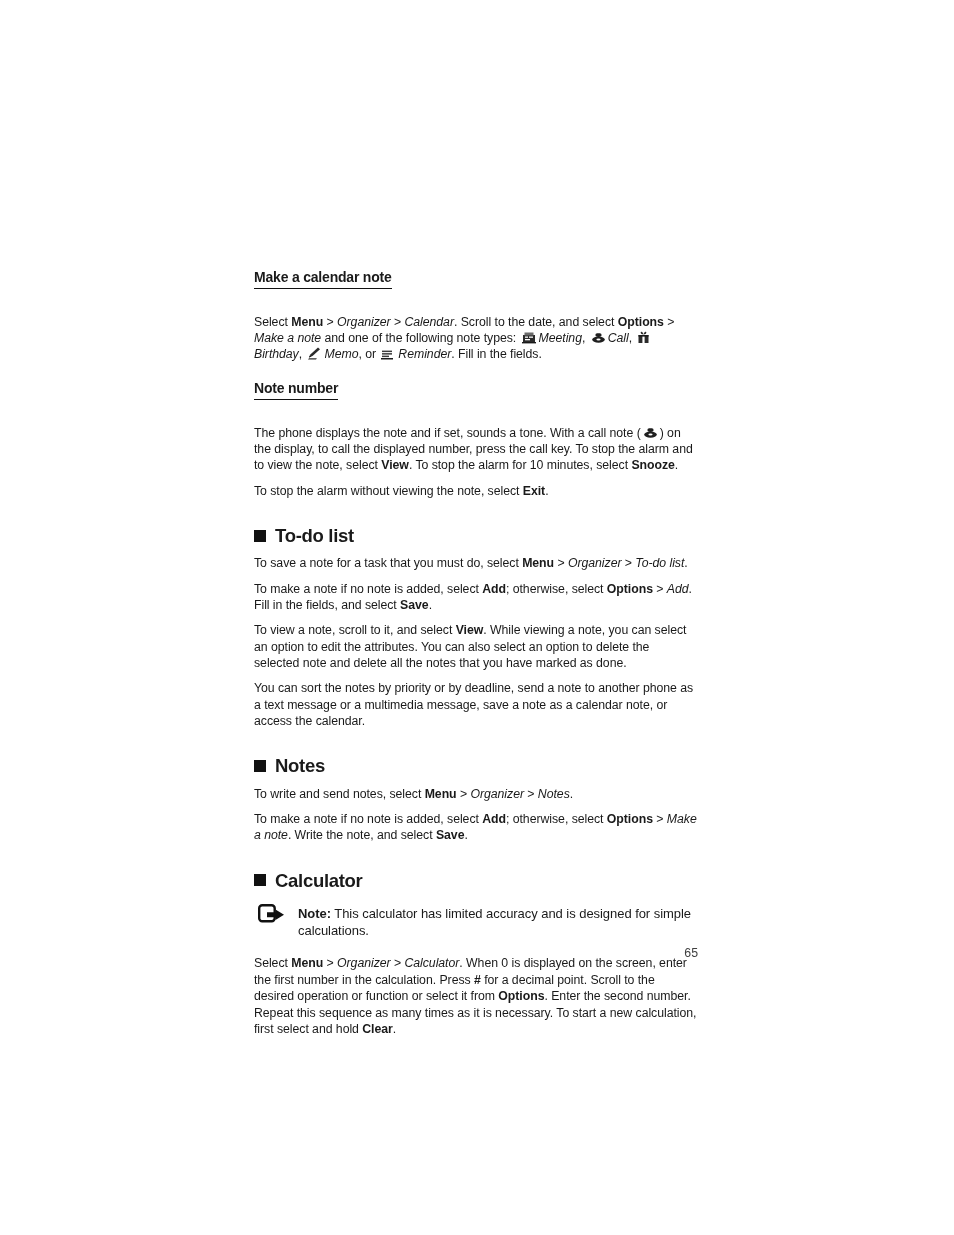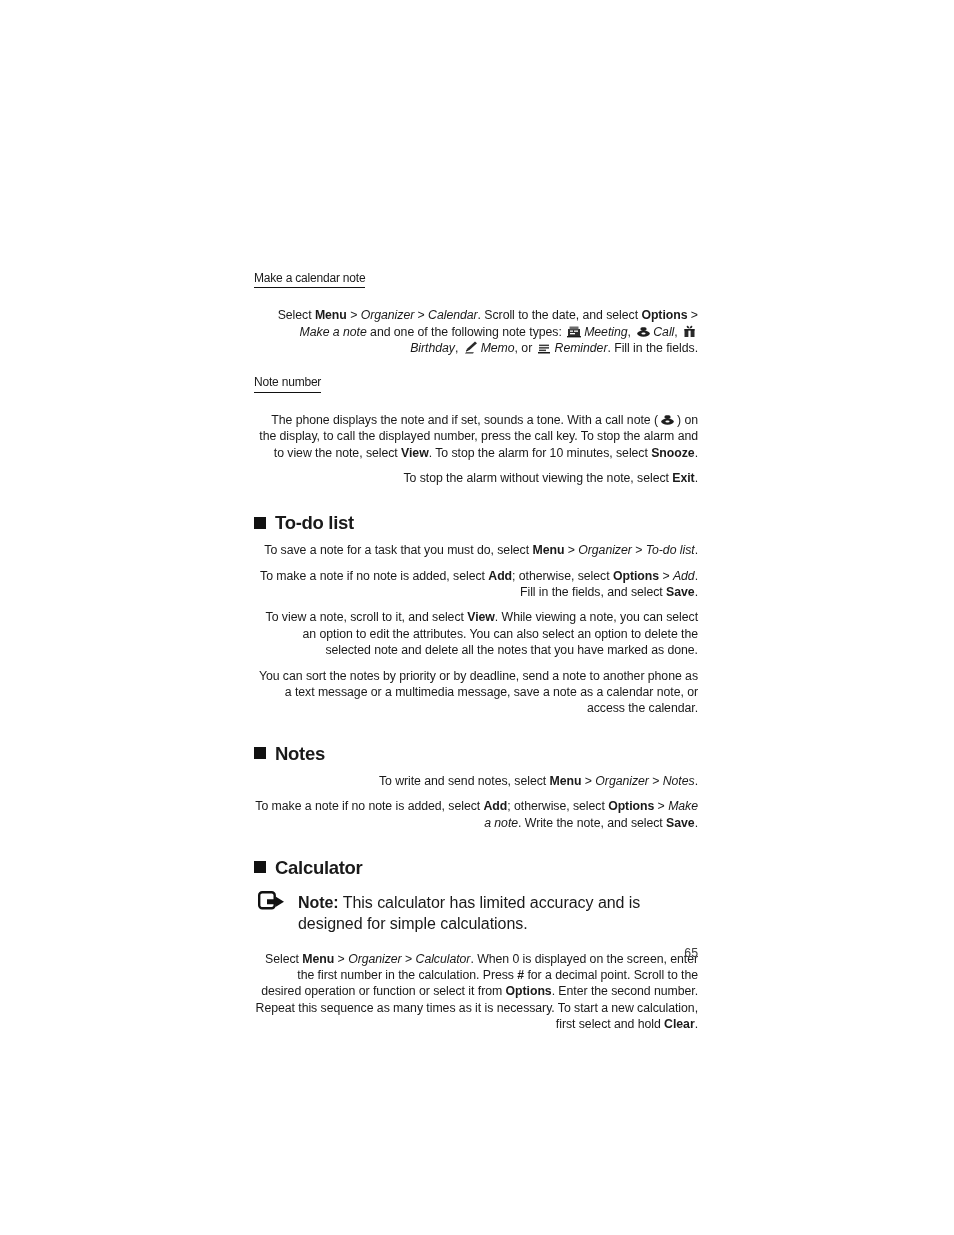--- a/index.html
+++ b/index.html
@@ -18,23 +18,23 @@
   }
   .page {
     position: absolute;
     left: 254px;
     top: 268px;
     width: 444px;
   }
 
   
   h2.sub {
-    font-size: 12px;
-    font-weight: normal;
-    margin: 0 0 12px 0;
+    font-size: 14px;
+    font-weight: bold;
+    margin: 0 0 18px 0;
     padding-bottom: 2px;
     line-height: 1.2;
     letter-spacing: -0.2px;
     display: inline-block;
     border-bottom: 1.4px solid #111;
   }
   .subwrap { margin: 0 0 7px 0; }
 
   h1.main {
     font-size: 18.5px;
@@ -56,21 +56,20 @@
     top: 0px;
   }
 
   
   p {
     margin: 0 0 9px 0;
     font-size: 12.3px;
     line-height: 1.33;
     letter-spacing: -0.05px;
     color: #1a1a1a;
-    text-align: right;
   }
   p.last { margin-bottom: 0; }
   b { font-weight: bold; }
   i { font-style: italic; }
   .gt { font-weight: normal; }
 
   .sec { margin-bottom: 16px; }
   .sec-main { margin-top: 26px; margin-bottom: 0; }
 
   
@@ -83,21 +82,21 @@
 
   
   .note-row {
     display: flex;
     align-items: flex-start;
     gap: 12px;
     margin: 12px 0 16px 4px;
   }
   .note-icon { flex: 0 0 auto; margin-top: 1px; }
   .note-text {
-    font-size: 16px;
+    font-size: 13px;
     line-height: 1.33;
     letter-spacing: -0.05px;
     padding-top: 2px;
   }
 
   
   .pageno {
     position: absolute;
     left: 254px;
     top: 946px;

